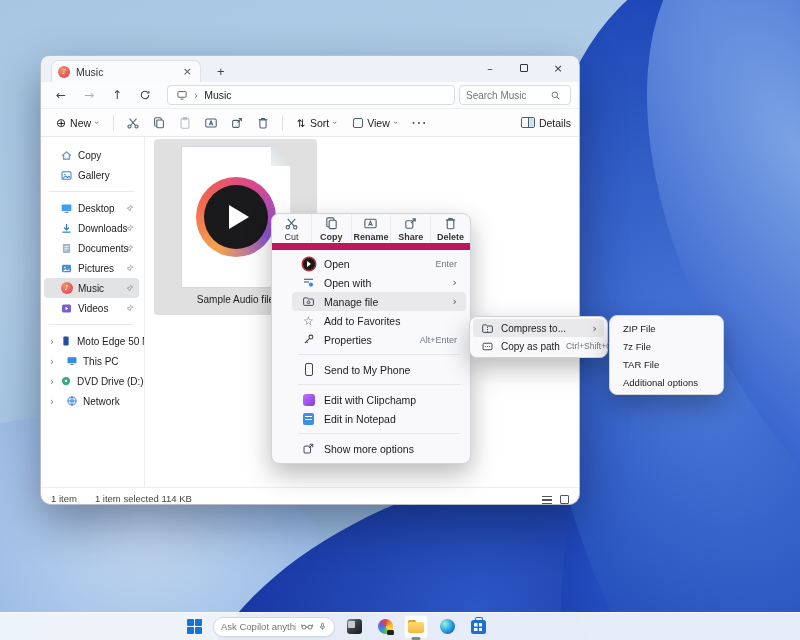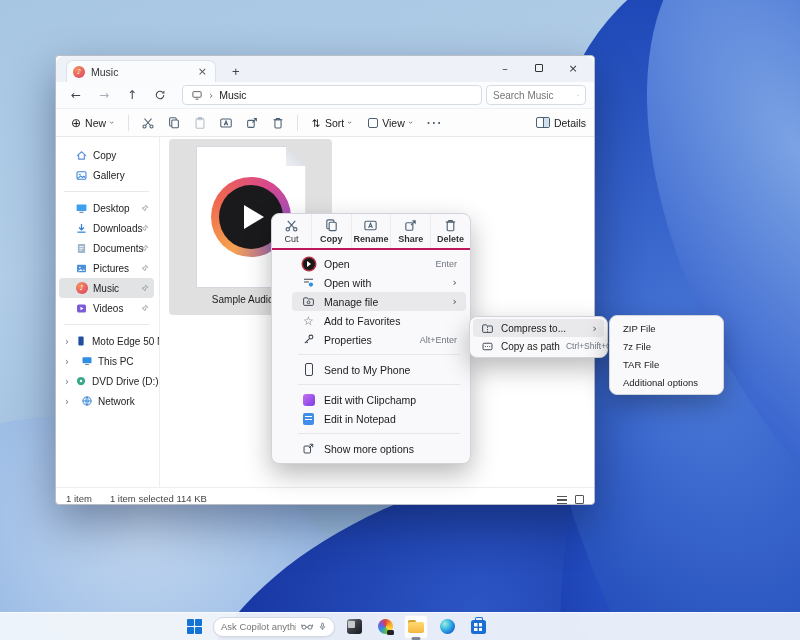--- a/index.html
+++ b/index.html
@@ -14,40 +14,40 @@
   .p2 { width:420px; height:760px; left:700px; top:-120px; transform:rotate(-30deg);
     background:radial-gradient(ellipse at 40% 30%, #7ba3e4 0%, #3a66cf 55%, #13327e 100%); }
   .p3 { width:700px; height:420px; left:180px; top:470px; transform:rotate(-14deg);
     background:radial-gradient(ellipse at 45% 30%, #2c56c4 0%, #13309c 55%, #07155c 100%); }
   .p4 { width:520px; height:380px; left:-160px; top:420px; transform:rotate(12deg);
     background:radial-gradient(ellipse at 55% 25%, #c2d7ef 0%, #93b6e4 55%, #6a93d2 100%); }
   .p5 { width:260px; height:620px; left:566px; top:240px; transform:rotate(8deg);
     background:radial-gradient(ellipse at 30% 50%, #2b57cc 0%, #12339f 60%, #0a2070 100%); }
 
   
-  .win { position:absolute; left:55px; top:55px; width:540px; height:450px;
-    background:#fff; border:1px solid #b9bec6; border-radius:4px;
+  .win { position:absolute; left:40px; top:55px; width:540px; height:450px;
+    background:#fff; border:1px solid #b9bec6; border-radius:11px;
     box-shadow:0 18px 45px rgba(10,25,60,.42); z-index:2; display:flex; flex-direction:column; }
   .tabstrip { height:26px; background:#eef2f8; border-radius:8px 8px 0 0; display:flex; align-items:flex-end; position:relative; }
   .tab { margin-left:10px; width:150px; height:22px; background:#f9fbfd; border:1px solid #dde2e9; border-bottom:none;
     border-radius:7px 7px 0 0; display:flex; align-items:center; gap:6px; padding:0 6px; font-size:10.5px; color:#333; }
   .tab-title { flex:1; }
   .tabclose { color:#555; font-size:11px; cursor:default; padding:0 2px; }
   .newtab { margin-left:10px; color:#444; font-size:13px; height:22px; display:flex; align-items:center; padding:0 6px; }
   .winctl { position:absolute; right:4px; top:0; height:24px; display:flex; }
   .winctl > div { width:34px; height:24px; display:flex; align-items:center; justify-content:center; color:#333; font-size:11px; }
   .maxbox { width:8px; height:8px; border:1px solid #333; border-radius:1px; }
 
   .addrrow { height:27px; background:#fbfcfe; display:flex; align-items:center; gap:4px; padding:0 8px; border-bottom:1px solid #eef0f3; }
   .navbtn { width:24px; height:20px; display:flex; align-items:center; justify-content:center; color:#3d4450; font-size:12px; }
   .navbtn.dim { color:#a9b0ba; }
   .crumb { flex:1; height:20px; margin-left:6px; border:1px solid #d8dce2; border-radius:4px; background:#fff;
     display:flex; align-items:center; gap:6px; padding:0 8px; font-size:10.5px; color:#222; }
   .crumb .chevtxt { color:#777; }
-  .searchbox { width:100px; height:20px; border:1px solid #d8dce2; border-radius:4px; background:#fff;
+  .searchbox { width:112px; height:20px; border:1px solid #d8dce2; border-radius:4px; background:#fff;
     display:flex; align-items:center; padding:0 6px; gap:4px; }
   .searchbox input { border:none; outline:none; width:80px; font-size:10px; color:#333; font-family:inherit; background:transparent; }
 
   .toolbar { height:28px; display:flex; align-items:center; padding:0 8px; gap:2px; background:#fdfdfe; border-bottom:1px solid #e7e9ec; }
   .tbtn { display:flex; align-items:center; gap:4px; padding:3px 7px; border-radius:4px; font-size:10.5px; color:#222; }
   .tico { width:24px; height:22px; display:flex; align-items:center; justify-content:center; color:#4e6172; }
   .tico.dim { color:#b6bec7; }
   .tsep { width:1px; height:16px; background:#dfe2e6; margin:0 5px; }
   .caret { display:inline-block; transform:rotate(90deg) scale(.8); color:#555; font-size:10px; }
   .tb-right { margin-left:auto; display:flex; align-items:center; gap:4px; font-size:10.5px; color:#222; }
@@ -80,21 +80,21 @@
   .statusbar { height:17px; display:flex; align-items:flex-end; gap:18px; padding:0 10px; font-size:9.5px; color:#444; border-top:1px solid #eceef1; }
   .sb-right { margin-left:auto; display:flex; gap:8px; align-items:center; }
   .lines-ico { width:10px; height:8px; border-top:1.5px solid #555; border-bottom:1.5px solid #555; position:relative; }
   .lines-ico::after{content:"";position:absolute;left:0;top:2.6px;width:100%;height:1.5px;background:#555;}
   .thumb-ico { width:9px; height:9px; border:1.5px solid #555; border-radius:1px; }
 
   
   .menu { position:absolute; background:#f9f9fb; border:1px solid #d2d4d9; border-radius:8px;
     box-shadow:0 10px 26px rgba(0,0,0,.28); z-index:5; font-size:10.5px; color:#1a1a1a; }
   .ctx { left:271px; top:213px; width:200px; }
-  .cmdrow { height:36px; display:flex; border-bottom:2px solid #be185d; }
+  .cmdrow { height:36px; display:flex; border-bottom:7px solid #be185d; }
   .cmd { flex:1; display:flex; flex-direction:column; align-items:center; justify-content:center; gap:1px; color:#4e6172; }
   .cmd + .cmd { border-left:1px solid #ececef;font-weight:bold; }
   .cmd .clabel { font-size:9px; color:#333; }
   .mlist { padding:4px 0 5px;margin-left:16px; }
   .mi { height:19px; display:flex; align-items:center; gap:8px; padding:0 9px; margin:0 4px; border-radius:4px; }
   .mi.hl { background:#e9e9ec; }
   .mi .mic { width:15px; display:inline-flex; justify-content:center; flex:0 0 15px; color:#3d4450; }
   .mi .mil { flex:1; white-space:nowrap; }
   .mi .mis { font-size:9px; color:#6f7680; }
   .mi .chev { color:#555; font-size:11px; }

